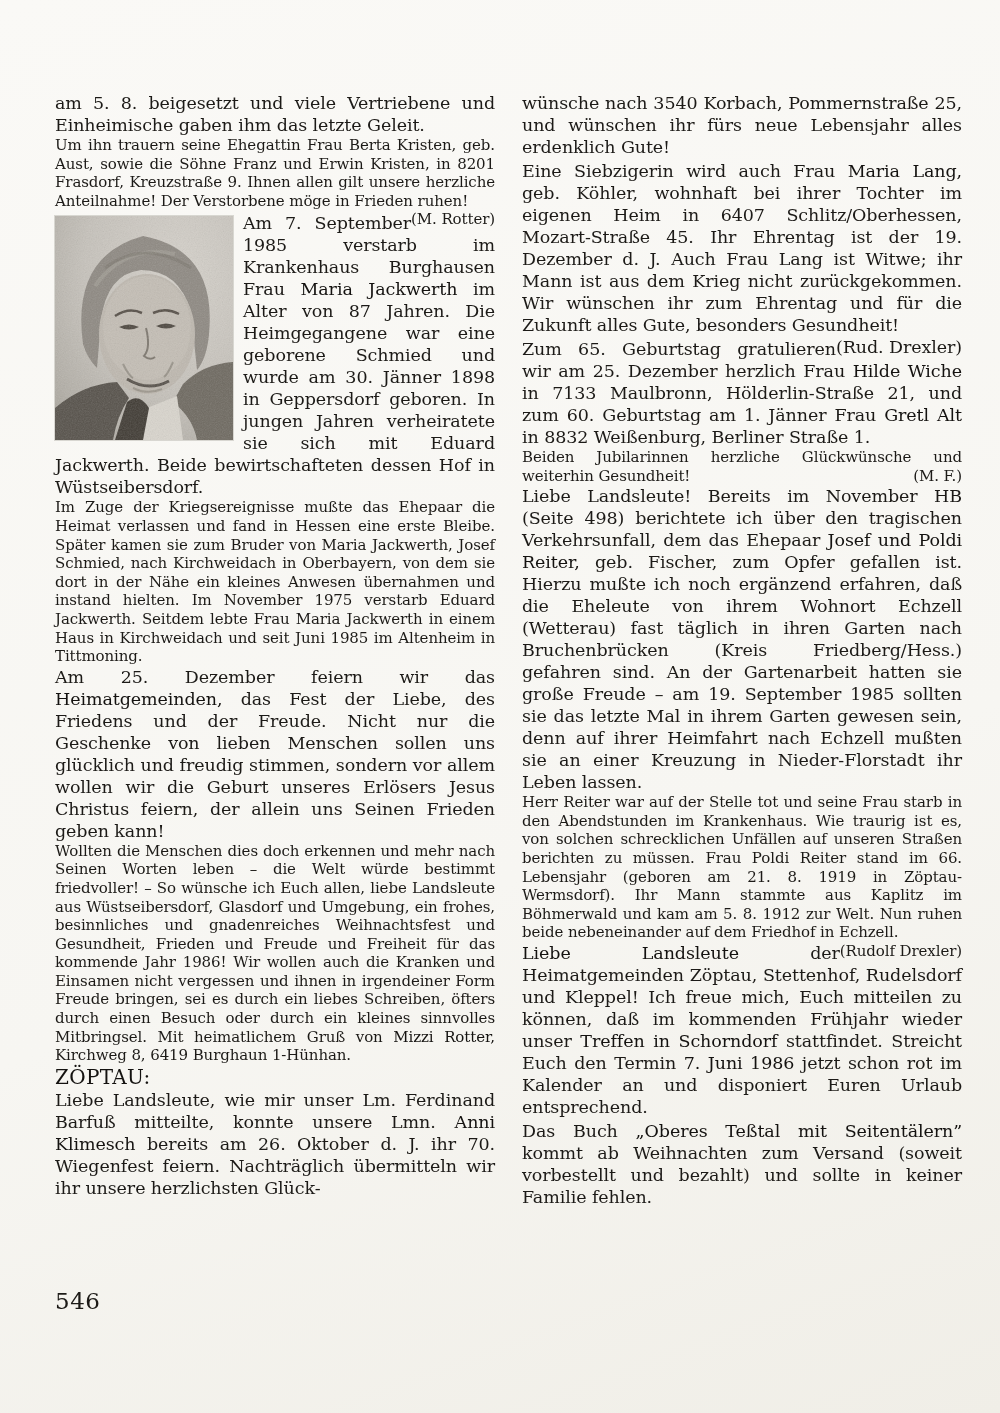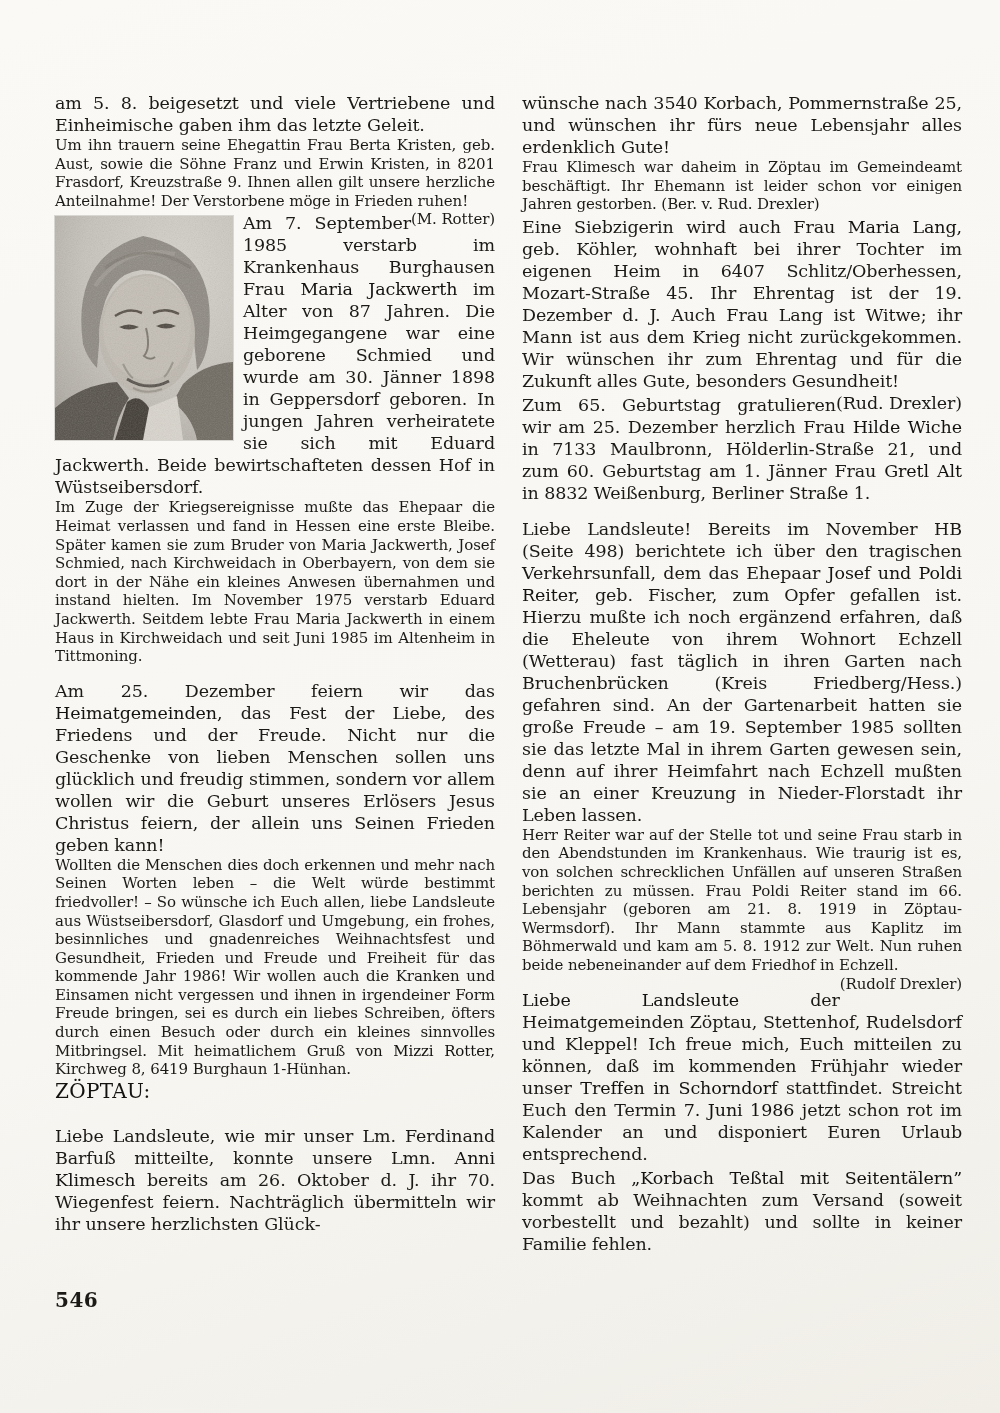--- a/index.html
+++ b/index.html
@@ -15,36 +15,36 @@
   .columns{
     display:flex;gap:27px;
     padding:92px 38px 0 55px;
   }
   .col{width:440px;flex:0 0 440px;}
   .para{text-align:justify;margin:0;hyphens:auto;-webkit-hyphens:auto;}
   .lg{font-size:17.5px;line-height:22px;letter-spacing:-0.1px;}
   .sm{font-size:15px;line-height:18.6px;letter-spacing:-0.1px;}
   .heading{font-size:20px;font-weight:bold;letter-spacing:0.3px;}
   .gap-sm{margin-top:2px;}
-  .gap-md{margin-top:14px;}
-  .after-heading{margin-top:22px;}
+  .gap-md{}
+  .after-heading{margin-top:0;}
   .tiny-gap{margin-top:2px;}
   b{font-weight:normal;color:#141210;}
   .byline{float:right;}
   .photo-wrap{
     float:left;
     width:178px;height:224px;
     margin:4px 10px 3px 0;
     background:#c7c3bc;
     box-shadow:0 0 0 1px rgba(120,115,105,.25);
   }
   .photo-wrap svg{display:block;}
   .page-number{
     position:absolute;left:55px;top:1288px;
-    font-size:20px;letter-spacing:0.5px;font-weight:bold;
+    font-size:23px;letter-spacing:0.5px;
   }
 </style>
 </head>
 <body>
 
 <div class="page">
   <div class="columns">
 
     <div class="col">
       <p class="para lg"><span>am 5. 8. beigesetzt und viele Vertriebene und Einheimische gaben ihm das letzte Geleit.</span></p>
@@ -96,25 +96,25 @@
 
       <p class="para sm"><span>Im Zuge der Kriegsereignisse mußte das Ehepaar die Heimat verlassen und fand in Hessen eine erste Bleibe. Später kamen sie zum Bruder von Maria Jackwerth, Josef Schmied, nach Kirchweidach in Oberbayern, von dem sie dort in der Nähe ein kleines Anwesen übernahmen und instand hielten. Im November 1975 verstarb Eduard Jackwerth. Seitdem lebte Frau Maria Jackwerth in einem Haus in Kirchweidach und seit Juni 1985 im Altenheim in Tittmoning.</span></p>
       <p class="para lg gap-md"><span>Am 25. Dezember feiern wir das </span><b>Heimatgemeinden,</b><span> das Fest der Liebe, des Friedens und der Freude. Nicht nur die Geschenke von lieben Menschen sollen uns glücklich und freudig stimmen, sondern vor allem wollen wir die Geburt unseres Erlösers Jesus Christus feiern, der allein uns Seinen Frieden geben kann!</span></p>
       <p class="para sm"><span>Wollten die Menschen dies doch erkennen und mehr nach Seinen Worten leben – die Welt würde bestimmt friedvoller! – So wünsche ich Euch allen, liebe Landsleute aus Wüstseibersdorf, Glasdorf und Umgebung, ein frohes, besinnliches und gnadenreiches Weihnachtsfest und Gesundheit, Frieden und Freude und Freiheit für das kommende Jahr 1986! Wir wollen auch die Kranken und Einsamen nicht vergessen und ihnen in irgendeiner Form Freude bringen, sei es durch ein liebes Schreiben, öfters durch einen Besuch oder durch ein kleines sinnvolles Mitbringsel. Mit heimatlichem Gruß von </span><b>Mizzi Rotter,</b><span> Kirchweg 8, 6419 Burghaun 1-Hünhan.</span></p>
       <p class="para heading"><b>ZÖPTAU:</b></p>
       <p class="para lg after-heading"><span>Liebe Landsleute, wie mir unser Lm. Ferdinand Barfuß mitteilte, konnte unsere Lmn. </span><b>Anni Klimesch</b><span> bereits am 26. Oktober d. J. ihr 70. Wiegenfest feiern. Nachträglich übermitteln wir ihr unsere herzlichsten Glück-</span></p>
     </div>
 
     <div class="col">
       <p class="para lg"><span>wünsche nach 3540 Korbach, Pommernstraße 25, und wünschen ihr fürs neue Lebensjahr alles erdenklich Gute!</span></p>
-      <p class="para sm"><span>Frau Klimesch war daheim in Zöptau im Gemeindeamt beschäftigt. Ihr Ehemann ist leider schon vor einigen Jahren gestorben. (Ber. v. Rud. Drexler)</span></p>
       <p class="para lg gap-sm"><span>Eine Siebzigerin wird auch Frau </span><b>Maria Lang,</b><span> geb. Köhler, wohnhaft bei ihrer Tochter im eigenen Heim in 6407 Schlitz/Oberhessen, Mozart-Straße 45. Ihr Ehrentag ist der 19. Dezember d. J. Auch Frau Lang ist Witwe; ihr Mann ist aus dem Krieg nicht zurückgekommen. Wir wünschen ihr zum Ehrentag und für die Zukunft alles Gute, besonders Gesundheit! </span><span class="byline">(Rud. Drexler)</span></p>
       <p class="para lg gap-sm"><span>Zum 65. Geburtstag gratulieren wir am 25. Dezember herzlich Frau </span><b>Hilde Wiche</b><span> in 7133 Maulbronn, Hölderlin-Straße 21, und zum 60. Geburtstag am 1. Jänner Frau </span><b>Gretl Alt</b><span> in 8832 Weißenburg, Berliner Straße 1.</span></p>
+      <p class="para sm"><span>Beiden Jubilarinnen herzliche Glückwünsche und weiterhin Gesundheit! </span><span class="byline">(M. F.)</span></p>
       <p class="para lg gap-md"><span>Liebe Landsleute! Bereits im November HB (Seite 498) berichtete ich über den tragischen Verkehrsunfall, dem das Ehepaar </span><b>Josef und Poldi Reiter,</b><span> geb. Fischer, zum Opfer gefallen ist. Hierzu mußte ich noch ergänzend erfahren, daß die Eheleute von ihrem Wohnort Echzell (Wetterau) fast täglich in ihren Garten nach Bruchenbrücken (Kreis Friedberg/Hess.) gefahren sind. An der Gartenarbeit hatten sie große Freude – am 19. September 1985 sollten sie das letzte Mal in ihrem Garten gewesen sein, denn auf ihrer Heimfahrt nach Echzell mußten sie an einer Kreuzung in Nieder-Florstadt ihr Leben lassen.</span></p>
       <p class="para sm"><span>Herr Reiter war auf der Stelle tot und seine Frau starb in den Abendstunden im Krankenhaus. Wie traurig ist es, von solchen schrecklichen Unfällen auf unseren Straßen berichten zu müssen. Frau Poldi Reiter stand im 66. Lebensjahr (geboren am 21. 8. 1919 in Zöptau-Wermsdorf). Ihr Mann stammte aus Kaplitz im Böhmerwald und kam am 5. 8. 1912 zur Welt. Nun ruhen beide nebeneinander auf dem Friedhof in Echzell. </span><span class="byline">(Rudolf Drexler)</span></p>
       <p class="para lg gap-md"><b>Liebe Landsleute</b><span> der Heimatgemeinden Zöptau, Stettenhof, Rudelsdorf und Kleppel! Ich freue mich, Euch mitteilen zu können, daß im kommenden Frühjahr wieder unser </span><b>Treffen in Schorndorf</b><span> stattfindet. Streicht Euch den Termin </span><b>7. Juni 1986</b><span> jetzt schon rot im Kalender an und disponiert Euren Urlaub entsprechend.</span></p>
-      <p class="para lg tiny-gap"><span>Das Buch </span><b>„Korbach Teßtal mit Seitentälern”</b><span> kommt ab Weihnachten zum Versand (soweit vorbestellt und bezahlt) und sollte in keiner Familie fehlen.</span></p>
+      <p class="para lg tiny-gap"><span>Das Buch </span><b>„Oberes Teßtal mit Seitentälern”</b><span> kommt ab Weihnachten zum Versand (soweit vorbestellt und bezahlt) und sollte in keiner Familie fehlen.</span></p>
     </div>
 
   </div>
 
   <div class="page-number">546</div>
 </div>
 
 </body></html>

